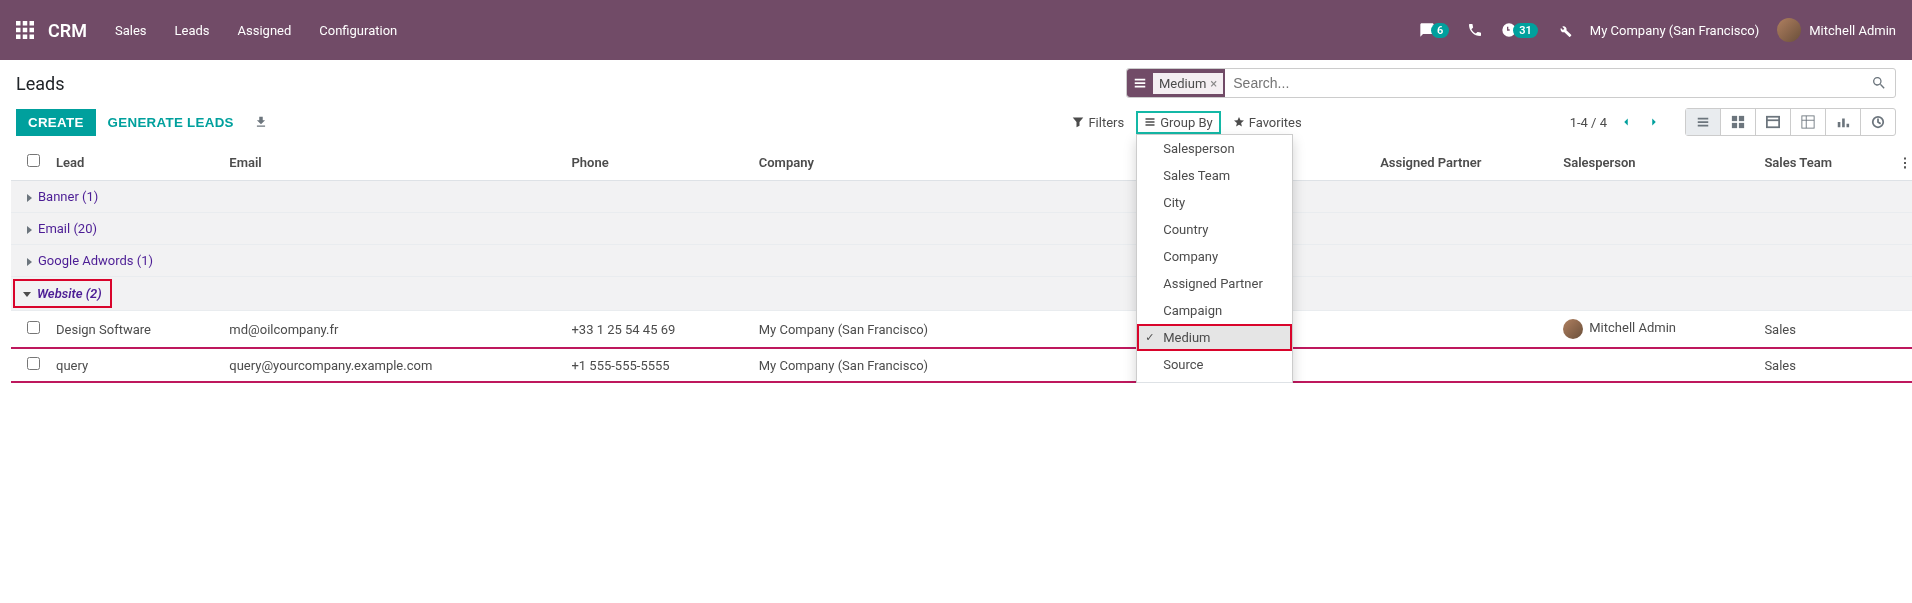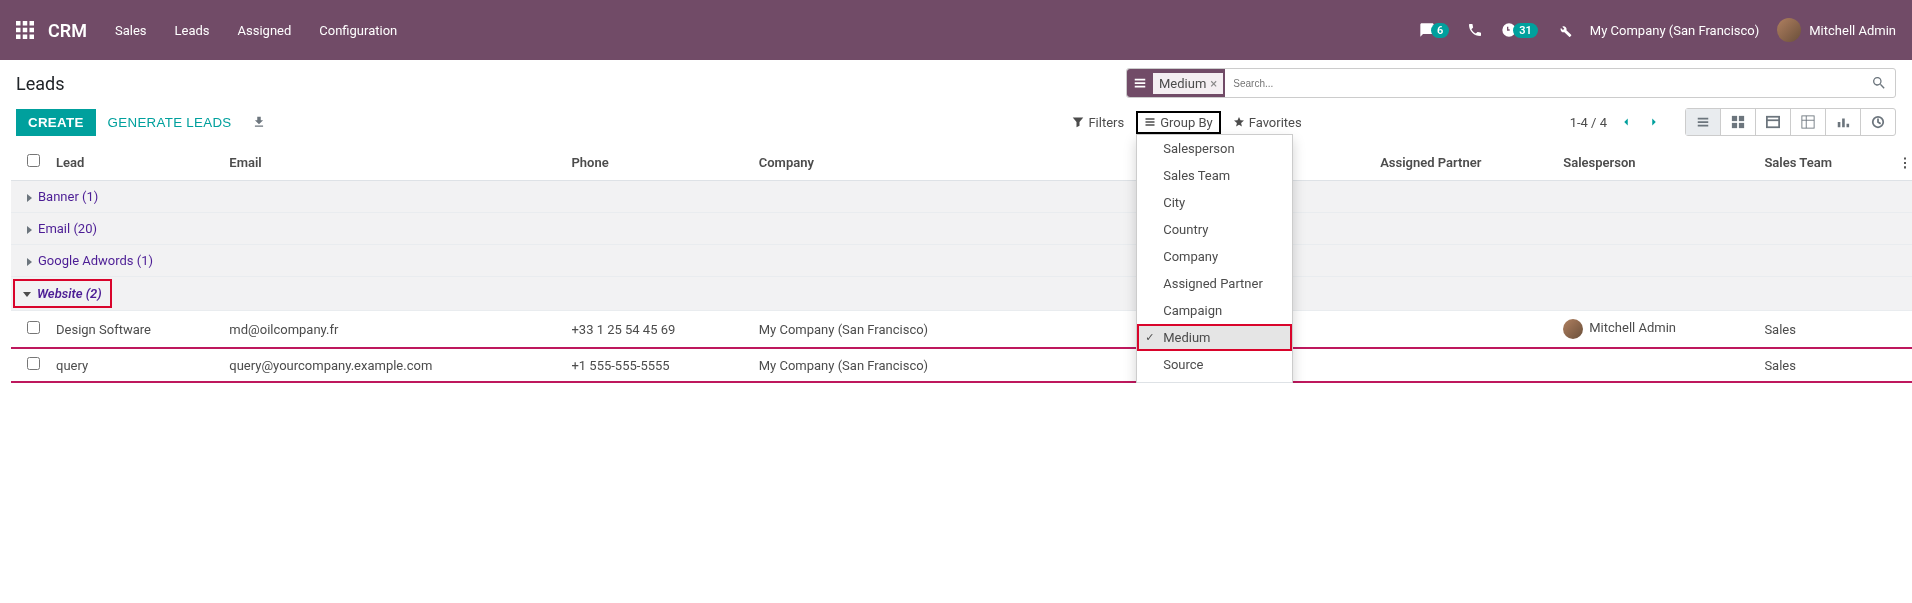--- a/index.html
+++ b/index.html
@@ -20,31 +20,31 @@
 
 
 .control { padding: 8px 16px 0 16px; }
 .control-top { display:flex; align-items:center; }
 .control-top .title { font-size: 18px; color:#212529; }
 .control-top .search-wrap { margin-left:auto; display:flex; align-items:center; border:1px solid #ccc; border-radius:3px; height:30px; width: 770px; position:relative; }
 .search-facet { background:#714b67; color:#fff; display:flex; align-items:center; height:100%; padding:0 2px 0 6px; border-radius:3px 0 0 3px; }
 .search-facet .facet-icon { width:14px; height:14px; fill:#fff; margin-right:2px; }
 .search-facet .facet-label-wrap { background:#f4eff2; color:#4c4c4c; padding:3px 6px; margin-left:4px; display:flex; align-items:center; gap:4px; }
 .search-facet .facet-remove { cursor:pointer; color:#888; }
-.search-input { border:none; outline:none; flex:1; padding:0 8px; font-size:10px; }
+.search-input { border:none; outline:none; flex:1; padding:0 8px; font-size:14px; }
 .search-icon-right { width:16px; height:16px; fill:#6c757d; margin-right:8px; cursor:pointer; }
 
 .control-bottom { display:flex; align-items:center; padding: 10px 0 8px 0; }
 .btn-primary { background:#00a09d; color:#fff; border:none; padding:6px 12px; font-weight:600; cursor:pointer; letter-spacing:0.3px; }
-.btn-link { background:none; border:none; color:#00a09d; font-weight:400; padding:6px 12px; cursor:pointer; letter-spacing:0.3px; }
+.btn-link { background:none; border:none; color:#00a09d; font-weight:700; padding:6px 12px; cursor:pointer; letter-spacing:0.3px; }
 .import-icon { color:#6c757d; margin-left:8px; cursor:pointer; }
 
 .filters-bar { display:flex; align-items:center; gap:4px; margin-left:auto; }
 .filters-bar .fbtn { display:flex; align-items:center; gap:4px; padding:4px 8px; cursor:pointer; color:#4c4c4c; }
-.filters-bar .fbtn.highlighted { border:2px solid #000000; padding:2px 6px; }
+.filters-bar .fbtn.highlighted { border:2px solid #14b8a6; padding:2px 6px; }
 .filters-bar svg { width:12px; height:12px; fill:#4c4c4c; }
 
 .pager { margin-left: 260px; display:flex; align-items:center; gap:12px; color:#4c4c4c; }
 .pager .arrows svg { width:14px; height:14px; fill:#00a09d; cursor:pointer; }
 .pager .arrows { display:flex; gap:14px; }
 
 .view-switch { display:flex; align-items:center; gap:0; border:1px solid #ccc; border-radius:3px; margin-left:24px; }
 .view-switch .vbtn { padding:6px 10px; cursor:pointer; border-right:1px solid #ccc; display:flex; align-items:center; }
 .view-switch .vbtn:last-child { border-right:none; }
 .view-switch .vbtn.active { background:#e9ecef; }

